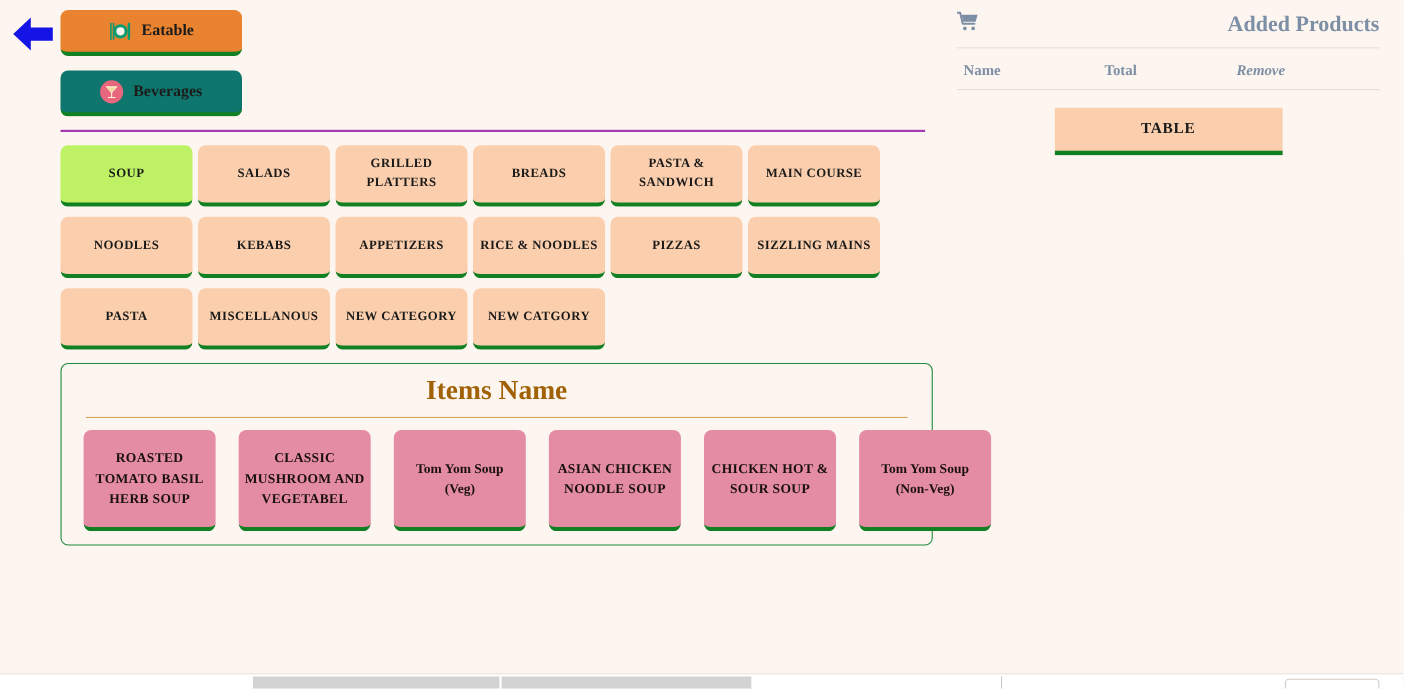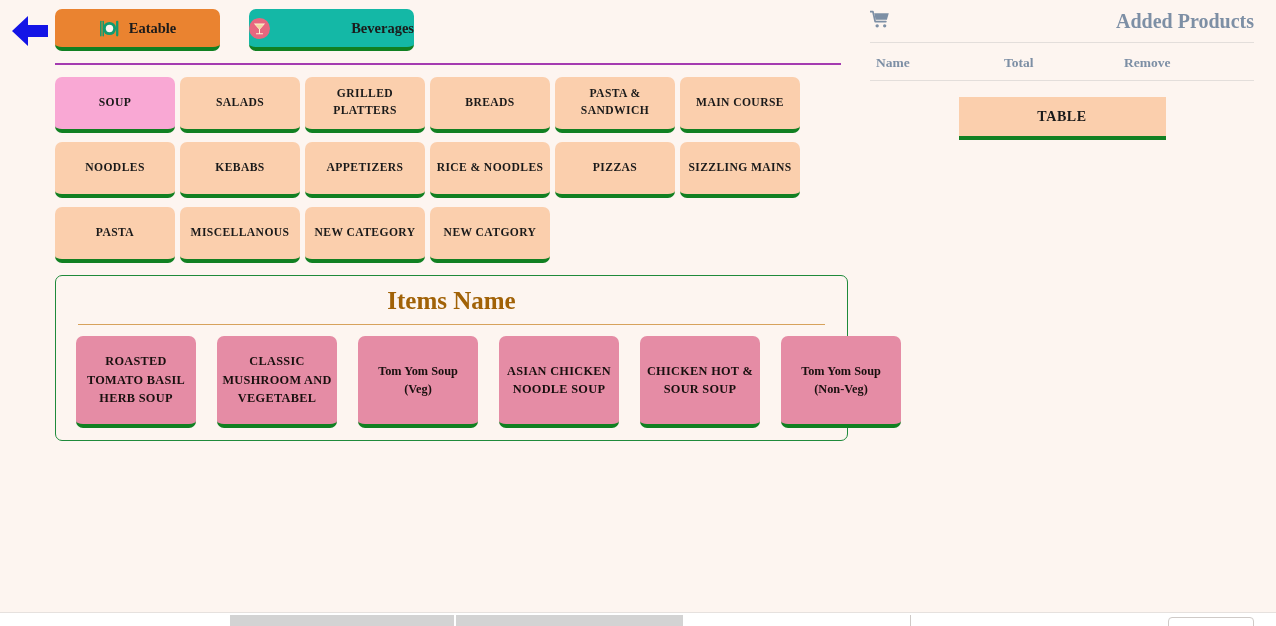--- a/index.html
+++ b/index.html
@@ -35,43 +35,44 @@
   
   .left-col {
     position: absolute;
     left: 55px;
     top: 0;
     width: 795px;
   }
 
   .tab-row {
     display: flex;
-    gap: 29px;
+    gap: 13px;
     padding-top: 9px;
+    flex-direction: column;
   }
   .tab-btn {
     display: flex;
     align-items: center;
     justify-content: center;
     gap: 9px;
     width: 165px;
     height: 42px;
     border-radius: 7px;
     border: none;
     border-bottom: 4px solid #118022;
     box-sizing: border-box;
     font-family: "Liberation Serif", serif;
     font-weight: bold;
     font-size: 14.5px;
     color: #1b1b1b;
     cursor: pointer;
     padding: 0;
   }
   .tab-btn.active { background: #ea8330; }
-  .tab-btn.inactive { background: #14b8a6; justify-content: space-between; }
+  .tab-btn.inactive { background: #0f766e; }
 
   .icon-circle {
     width: 21px;
     height: 21px;
     border-radius: 50%;
     display: inline-flex;
     align-items: center;
     justify-content: center;
   }
   .icon-circle.bev { background: #e8677f; }
@@ -115,21 +116,21 @@
     font-size: 11.6px;
     line-height: 1.45;
     letter-spacing: 0.4px;
     cursor: pointer;
     display: flex;
     align-items: center;
     justify-content: center;
     text-align: center;
     padding: 2px 4px;
   }
-  .cat-btn.selected { background: #f9a8d4; }
+  .cat-btn.selected { background: #bef264; }
 
   
   .items-panel {
     margin-top: 12px;
     width: 793px;
     border: 1px solid #1f8a3b;
     border-radius: 7px;
     background: #fdf5f0;
     box-sizing: border-box;
     padding: 0 0 12px 0;
@@ -205,21 +206,21 @@
     font-weight: bold;
     font-size: 13.5px;
     color: #7d8fa5;
     text-align: left;
     padding: 12px 0 9px 0;
     border-top: 1px solid #e3dedb;
     border-bottom: 1px solid #e3dedb;
   }
   .cart-table th.c-name { width: 128px; padding-left: 6px; }
   .cart-table th.c-total { width: 120px; }
-  .cart-table th.c-remove { width: 130px; }
+  .cart-table th.c-remove { width: 130px; font-style: italic; }
 
   .table-btn-wrap {
     display: flex;
     justify-content: center;
     padding-top: 16px;
   }
   .table-btn {
     width: 207px;
     height: 43px;
     border: none;

